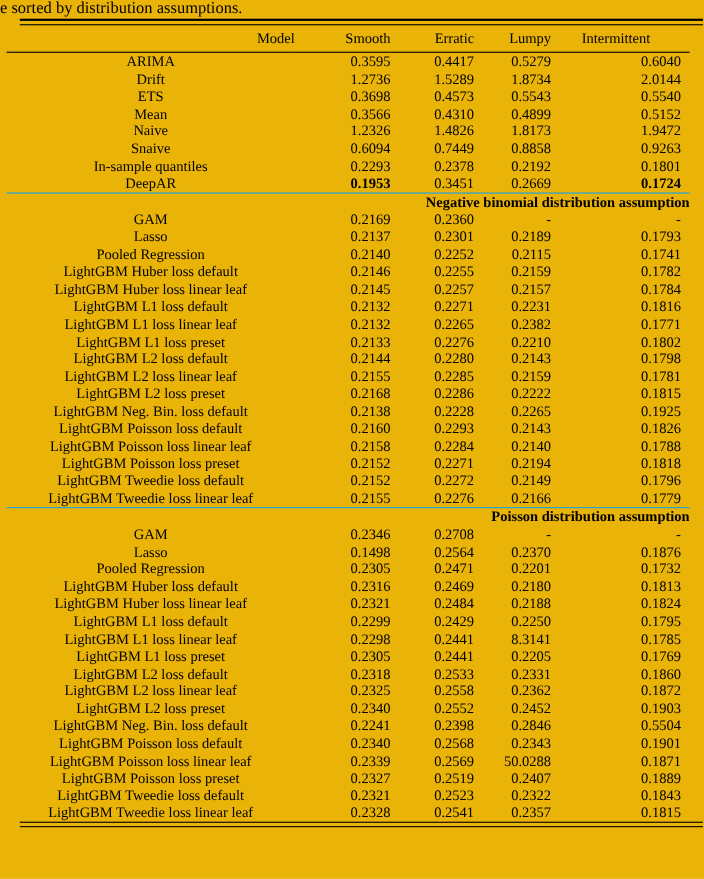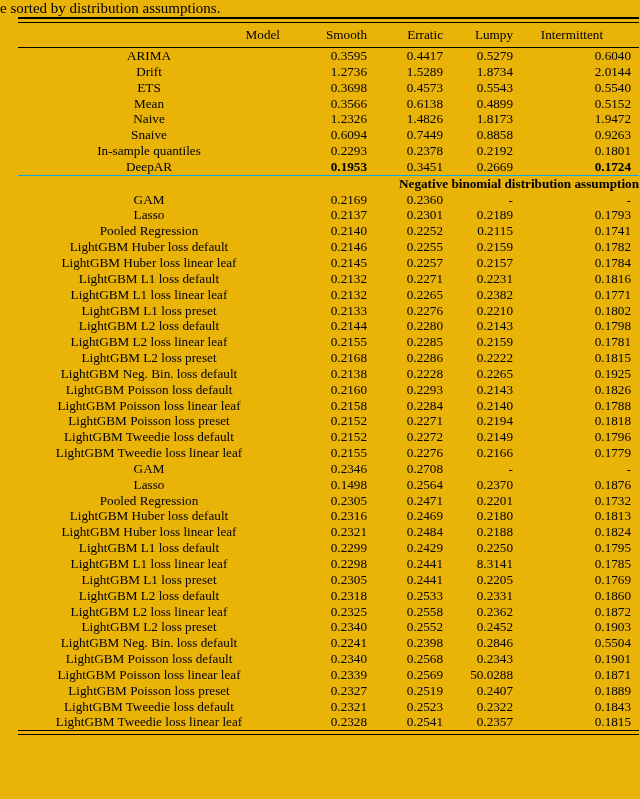--- a/index.html
+++ b/index.html
@@ -24,21 +24,21 @@
     color: #000000;
   }
   .toprule {
     margin-left: 18px;
     width: 621px;
     height: 3px;
     border-top: 2px solid #000000;
     border-bottom: 1px solid #000000;
   }
   table.results {
-    margin-left: 18px;
+    margin-left: 6px;
     width: 621px;
     border-collapse: collapse;
     table-layout: fixed;
     font-size: 13.2px;
     color: #000000;
   }
   col.c-model { width: 262px; }
   col.c-smooth { width: 87px; }
   col.c-erratic { width: 76px; }
   col.c-lumpy { width: 70px; }
@@ -118,21 +118,21 @@
         <tr>
           <td class="model">ETS</td>
           <td class="val">0.3698</td>
           <td class="val">0.4573</td>
           <td class="val">0.5543</td>
           <td class="val last">0.5540</td>
         </tr>
         <tr>
           <td class="model">Mean</td>
           <td class="val">0.3566</td>
-          <td class="val">0.6138</td>
+          <td class="val">0.4310</td>
           <td class="val">0.4899</td>
           <td class="val last">0.5152</td>
         </tr>
         <tr>
           <td class="model">Naive</td>
           <td class="val">1.2326</td>
           <td class="val">1.4826</td>
           <td class="val">1.8173</td>
           <td class="val last">1.9472</td>
         </tr>
@@ -271,20 +271,23 @@
           <td class="val">0.2272</td>
           <td class="val">0.2149</td>
           <td class="val last">0.1796</td>
         </tr>
         <tr>
           <td class="model">LightGBM Tweedie loss linear leaf</td>
           <td class="val">0.2155</td>
           <td class="val">0.2276</td>
           <td class="val">0.2166</td>
           <td class="val last">0.1779</td>
+        </tr>
+        <tr class="section-row">
+          <td colspan="5">Poisson distribution assumption</td>
         </tr>
         <tr>
           <td class="model">GAM</td>
           <td class="val">0.2346</td>
           <td class="val">0.2708</td>
           <td class="val">-</td>
           <td class="val last">-</td>
         </tr>
         <tr>
           <td class="model">Lasso</td>

